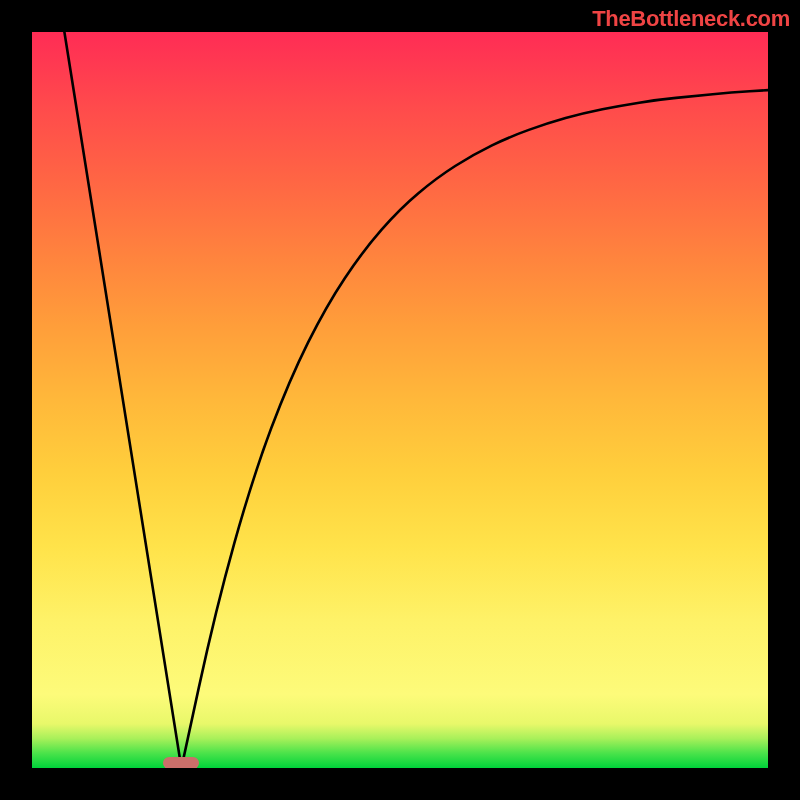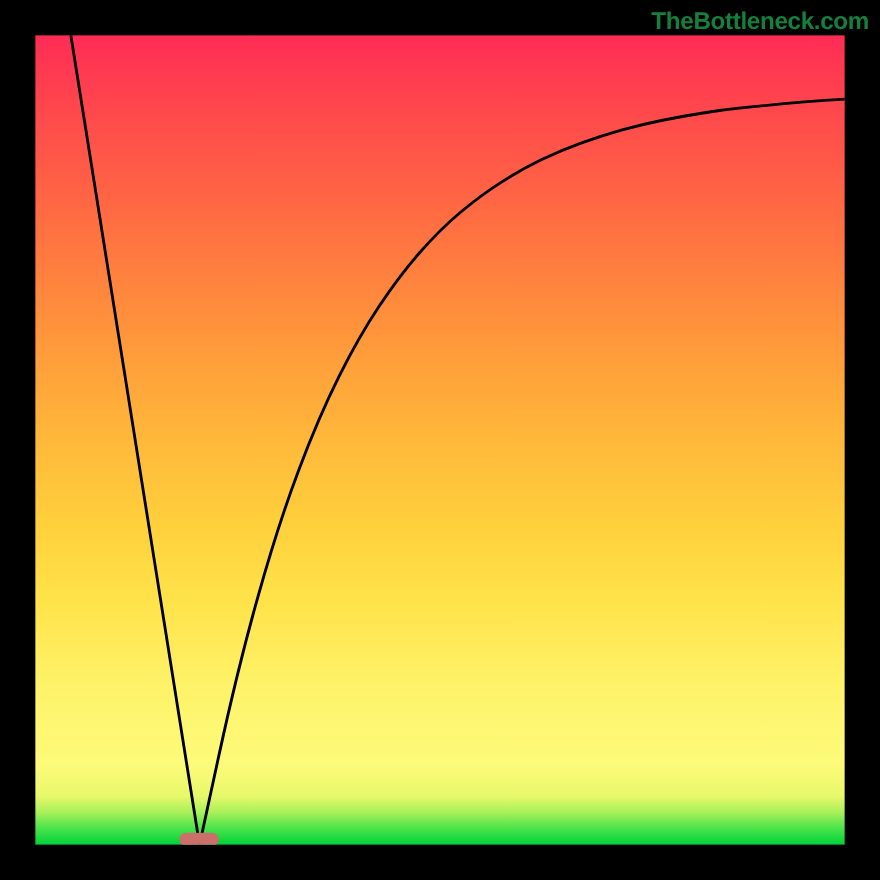--- a/index.html
+++ b/index.html
@@ -44,21 +44,21 @@
       #ff4a4c 90%,
       #ff2c55 100%);
   }
   .watermark {
     position: absolute;
     top: 6px;
     right: 10px;
     font-family: Arial, Helvetica, sans-serif;
     font-size: 22px;
     font-weight: 600;
-    color: #15803d;
+    color: #ef4444;
     letter-spacing: -0.3px;
   }
   svg.curve {
     position: absolute;
     left: 0; top: 0;
     width: 736px;
     height: 736px;
   }
   .marker {
     position: absolute;

